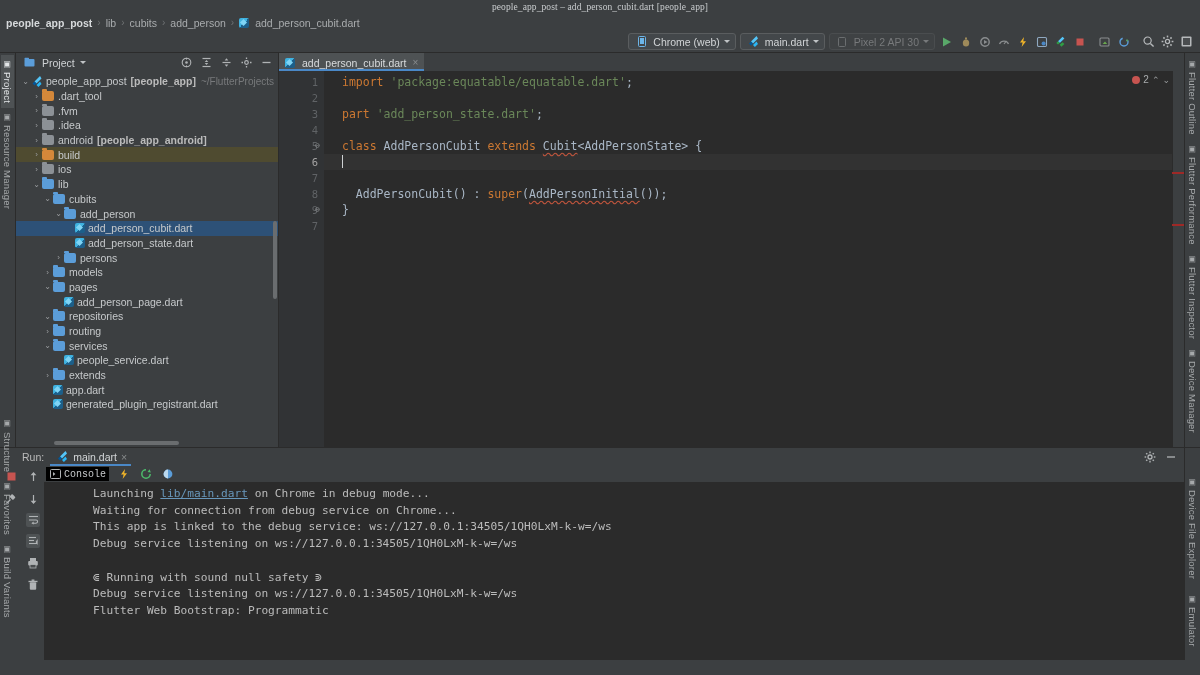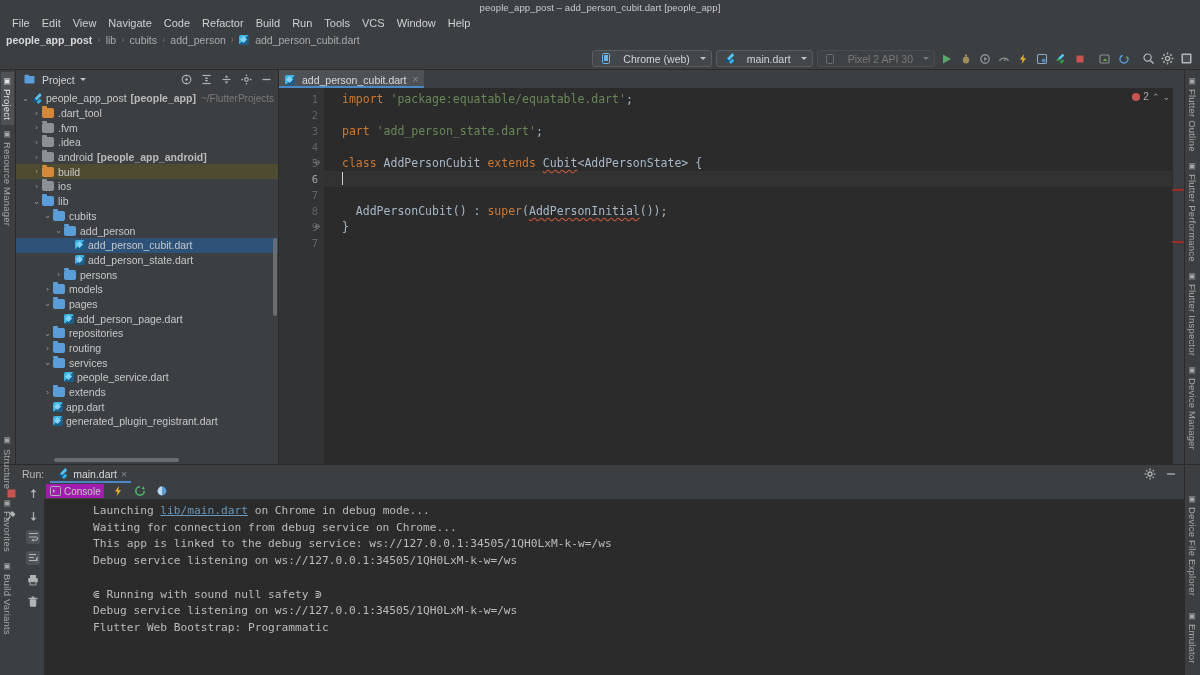--- a/index.html
+++ b/index.html
@@ -9,21 +9,21 @@
     font-family:"Liberation Sans", sans-serif;
     font-size:11px;
     color:#bbbbbb;
     -webkit-font-smoothing: antialiased;
   }
   .app { position:relative; width:1200px; height:675px; background:#3c3f41; }
 
   
   .titlebar {
     height:14px; background:#3c3f41; display:flex; align-items:center;
-    justify-content:center; font-size:9.5px; color:#c9ccce; letter-spacing:.1px;
+    justify-content:center; font-size:9.5px; color:#c9ccce; letter-spacing:.1px;font-family:Liberation Serif, serif;
   }
 
   
   .menubar {
     height:17px; background:#3c3f41; display:flex; align-items:center;
     padding-left:6px; gap:0px; font-size:11px; color:#cfd2d4;
   }
   .menubar .mi { padding:1px 6px; white-space:nowrap; }
 
   
@@ -44,21 +44,21 @@
   }
 
   
   .toolbar {
     height:22px; background:#3c3f41; display:flex; align-items:center;
     padding:0 6px 0 10px; gap:4px; border-bottom:1px solid #2b2b2b;
   }
   .tb-spacer { flex:1; }
   .combo {
     height:17px; border:1px solid #5a5d5f; border-radius:3px; background:#43474a;
-    display:flex; align-items:center; gap:10px; padding:0 5px; font-size:10.5px;
+    display:flex; align-items:center; gap:4px; padding:0 5px; font-size:10.5px;
     color:#d2d5d7; white-space:nowrap;
   }
   .combo.dim { color:#77797b; border-color:#4a4d4f; background:#3f4244; }
   .caret-dn { width:0;height:0;border-left:3px solid transparent;border-right:3px solid transparent;border-top:3.5px solid #c0c3c5; }
   .combo.dim .caret-dn { border-top-color:#77797b; }
   .ic { width:15px; height:15px; display:flex; align-items:center; justify-content:center; flex:none; }
   .ic svg { display:block; }
 
   
   .body { display:flex; height:394px; }
@@ -151,51 +151,37 @@
   .run-head { height:18px; display:flex; align-items:center; padding:0 6px 0 22px; gap:6px; font-size:10.5px;}
   .run-tab { display:flex; align-items:center; gap:4px; padding:1px 4px 2px; color:#d4d7d9;
              box-shadow: inset 0 -2px 0 0 #4a88c7;}
   .run-head .grow{flex:1;}
   .run-body { flex:1; display:flex; min-height:0; }
   .run-sidetools { width:44px; flex:none; display:flex; }
   .run-col { width:22px; display:flex; flex-direction:column; align-items:center; padding-top:3px; gap:7px;}
   .console-wrap { flex:1; display:flex; flex-direction:column; min-width:0; background:#3c3f41;}
   .console-tabs { height:16px; display:flex; align-items:center; gap:7px; padding-left:2px; font-size:10px; color:#c4c7c9;}
   .ctab { display:flex; align-items:center; gap:3px; padding:1px 3px; }
-  .ctab.active { background:#a21caf; border-radius:0;}
+  .ctab.active { background:#000000; border-radius:0;font-family:Liberation Mono, monospace;}
   .console {
     flex:1; background:#2b2b2b; font-family:"DejaVu Sans Mono", monospace;
     font-size:11.2px; line-height:16.7px; color:#bbbbbb; padding:4px 0 0 49px;
     white-space:pre; overflow:hidden;
   }
   .link { color:#6897bb; text-decoration:underline; }
 </style>
 </head>
 <body>
 
 <div class="app">
 
   <div class="titlebar">
     <span>people_app_post – add_person_cubit.dart [people_app]</span>
   </div>
 
-  <div class="menubar" id="menu-bar">
-      <span class="mi">File</span>
-      <span class="mi">Edit</span>
-      <span class="mi">View</span>
-      <span class="mi">Navigate</span>
-      <span class="mi">Code</span>
-      <span class="mi">Refactor</span>
-      <span class="mi">Build</span>
-      <span class="mi">Run</span>
-      <span class="mi">Tools</span>
-      <span class="mi">VCS</span>
-      <span class="mi">Window</span>
-      <span class="mi">Help</span>
-    </div>
 
   <div class="breadcrumb">
     <b>people_app_post</b>
     <span class="bc-sep">›</span>
     <span>lib</span>
     <span class="bc-sep">›</span>
     <span>cubits</span>
     <span class="bc-sep">›</span>
     <span>add_person</span>
     <span class="bc-sep">›</span>

